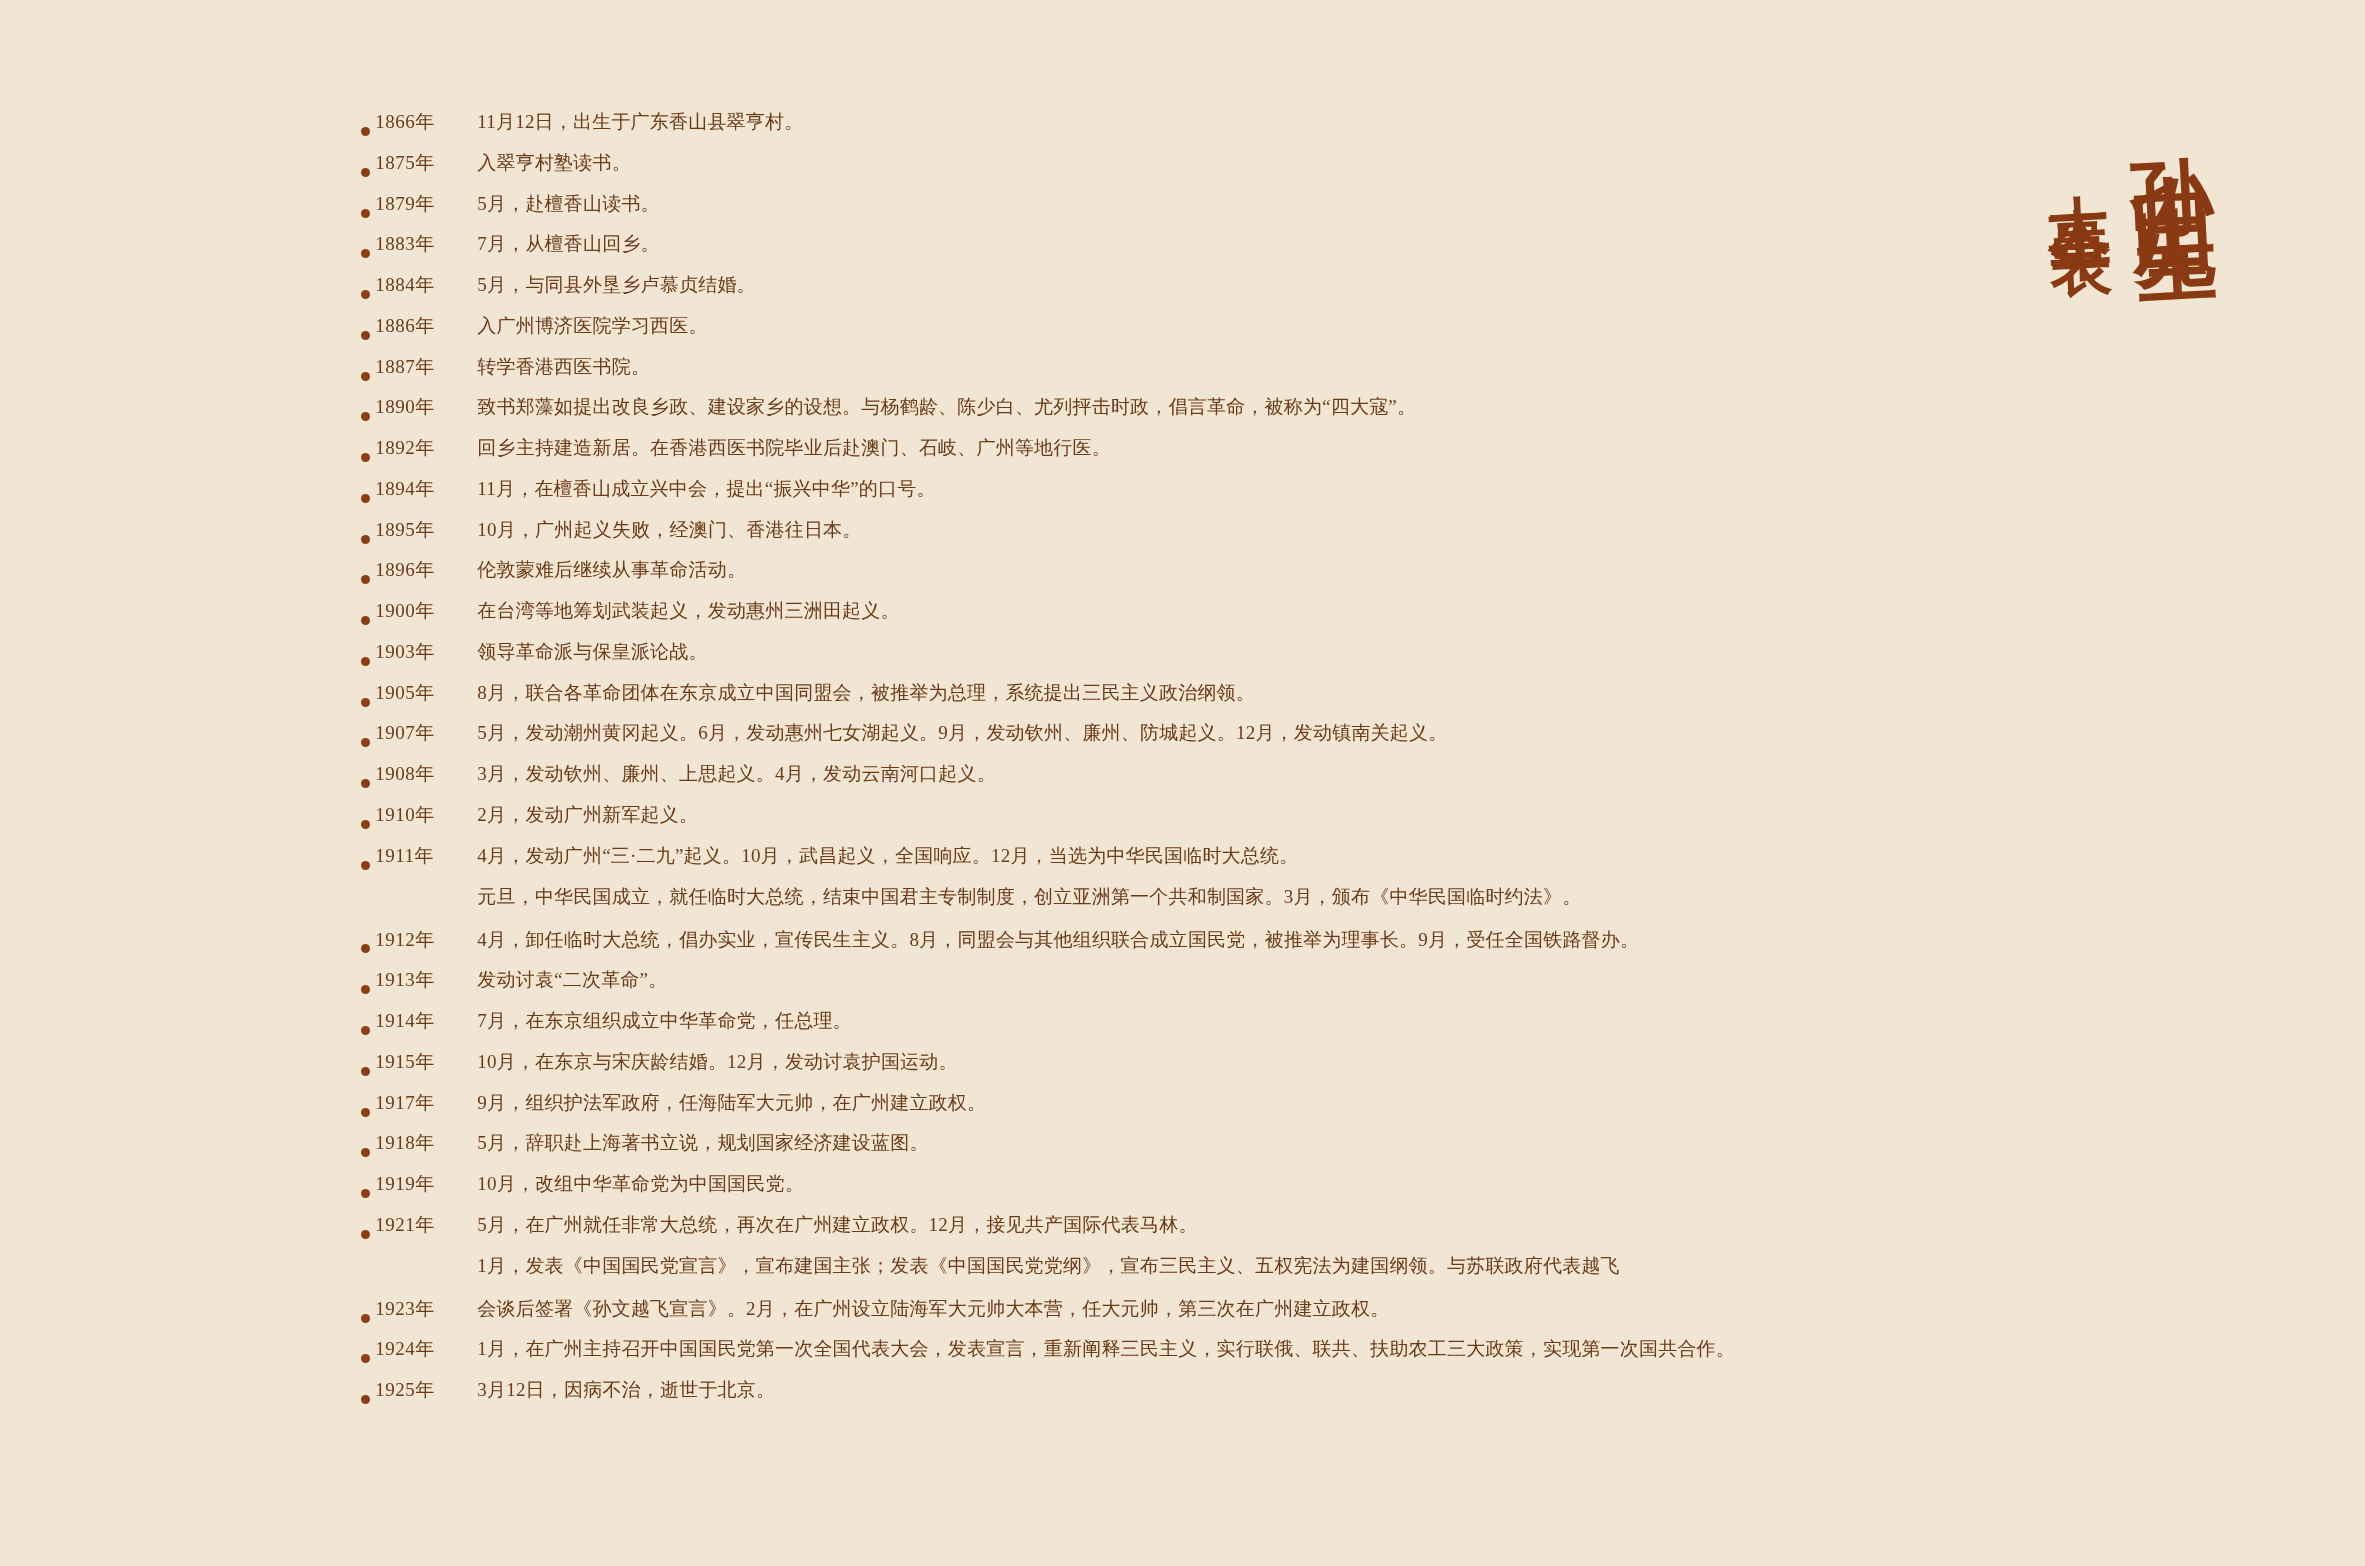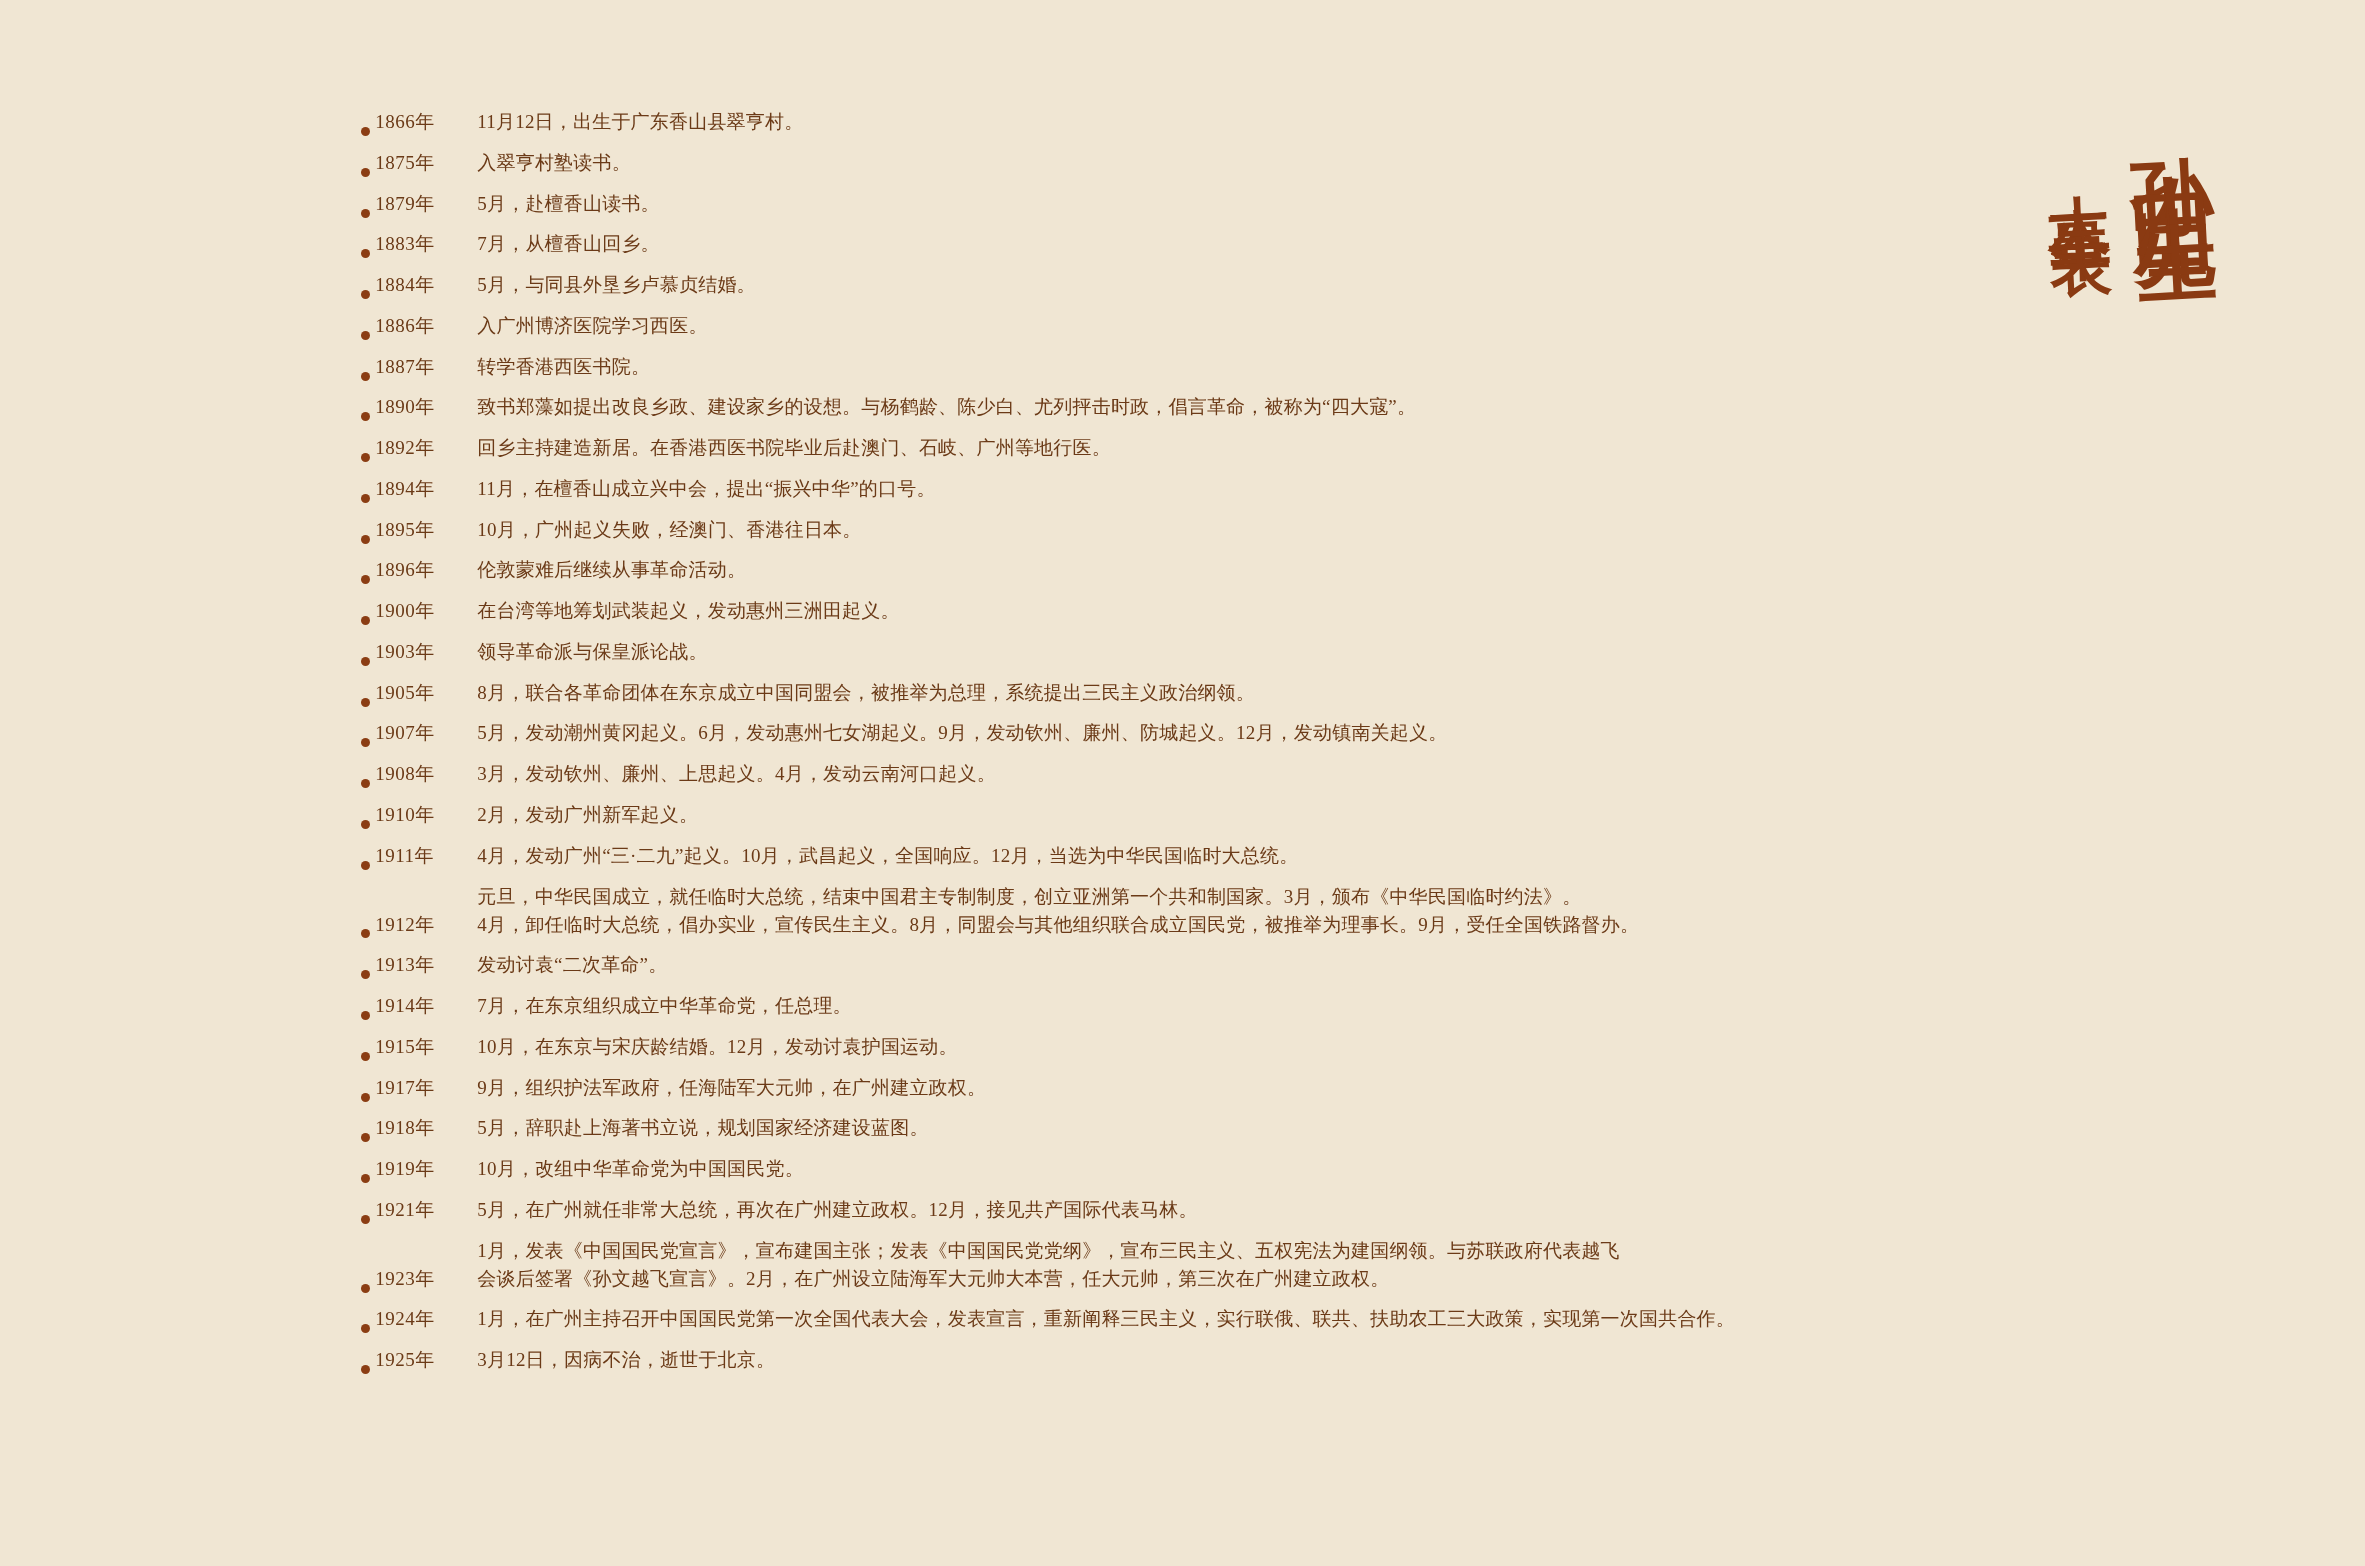--- a/index.html
+++ b/index.html
@@ -91,21 +91,21 @@
     white-space: nowrap;
   }
   .text {
     font-size: 19px;
     line-height: 1.42;
     color: #6b3a17;
     letter-spacing: 0.2px;
     font-family: Liberation Serif, serif;
   }
   .text .line { display: block; }
-  .text .line + .line { margin-top: 1px; }
+  .text .line + .line { margin-top: 16px; }
 </style>
 </head>
 <body>
 
 <div class="page">
 
   <div class="title-block">
     <div class="title-col main">孙中山先生</div>
     <div class="title-col sub">大事年表</div>
   </div>

